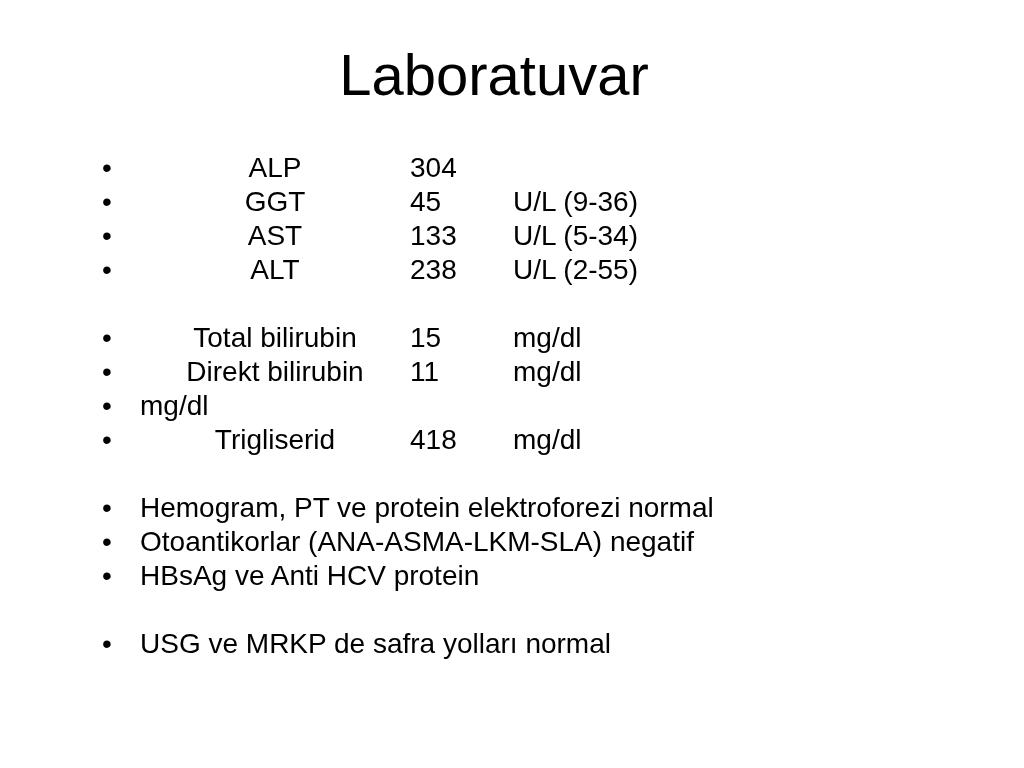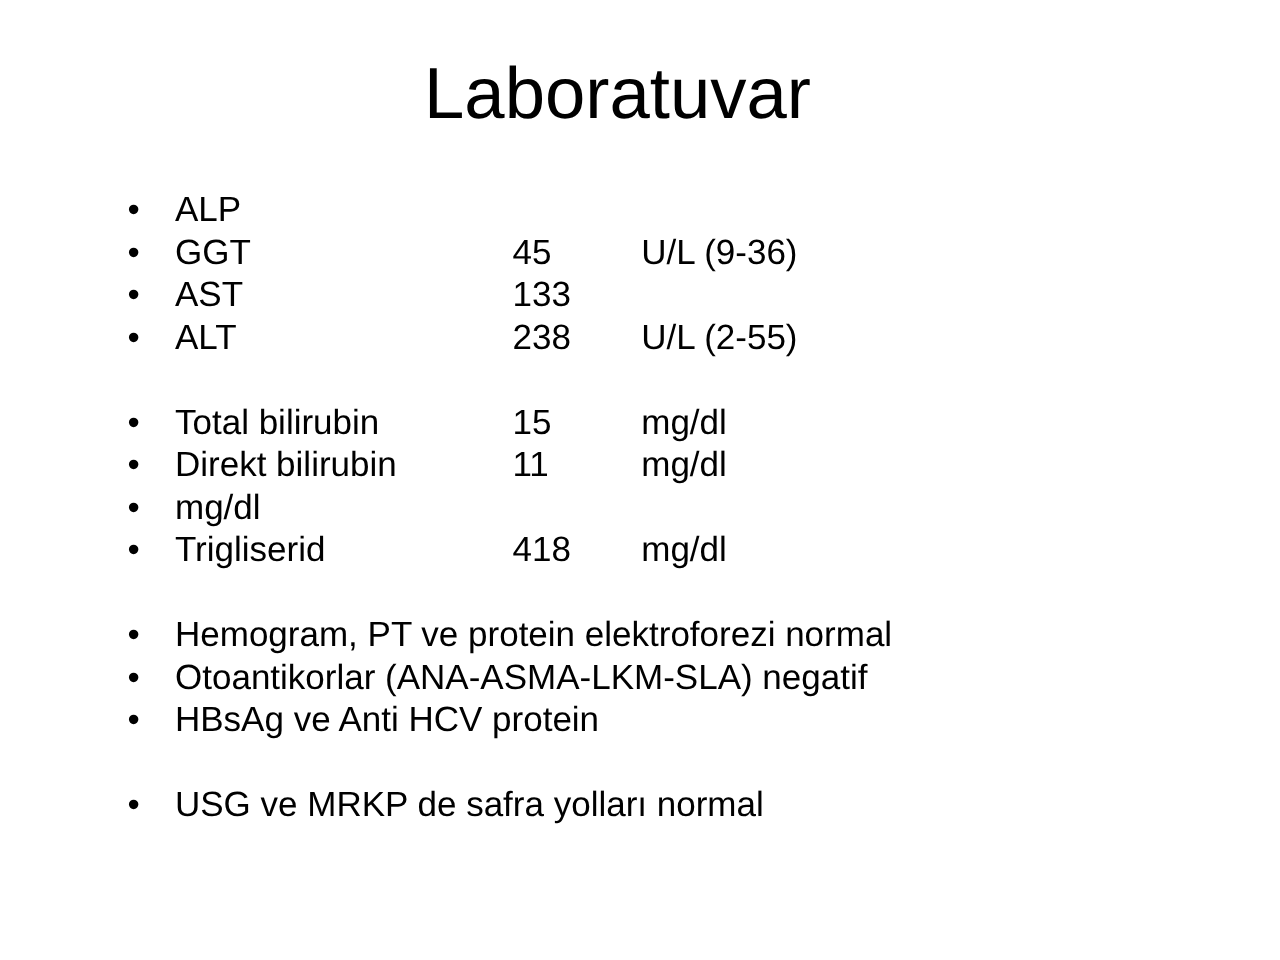--- a/index.html
+++ b/index.html
@@ -44,20 +44,21 @@
     white-space: nowrap;
   }
   .bullet {
     display: inline-block;
     width: 38px;
     flex: 0 0 38px;
     font-size: 28px;
   }
   .label {
     display: inline-block;
+    text-align: center;
   }
   .label.col {
     width: 270px;
     flex: 0 0 270px;
   }
   .value {
     display: inline-block;
     width: 103px;
     flex: 0 0 103px;
   }
@@ -70,31 +71,33 @@
 </style>
 </head>
 <body>
 
 <div class="slide">
   <h1 class="slide-title">Laboratuvar</h1>
   <div class="bullet-list" id="bullet-list">
       <div class="row">
         <span class="bullet">•</span>
         <span class="label col">ALP</span>
+        <span class="value">304</span>
       </div>
       <div class="row">
         <span class="bullet">•</span>
         <span class="label col">GGT</span>
         <span class="value">45</span>
         <span class="unit">U/L (9-36)</span>
       </div>
       <div class="row">
         <span class="bullet">•</span>
         <span class="label col">AST</span>
         <span class="value">133</span>
+        <span class="unit">U/L (5-34)</span>
       </div>
       <div class="row">
         <span class="bullet">•</span>
         <span class="label col">ALT</span>
         <span class="value">238</span>
         <span class="unit">U/L (2-55)</span>
       </div>
       <div class="gap"></div>
       <div class="row">
         <span class="bullet">•</span>

